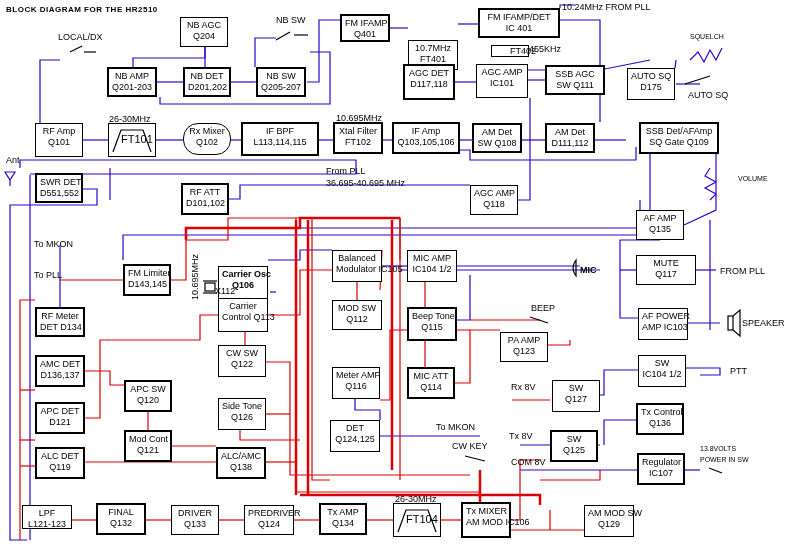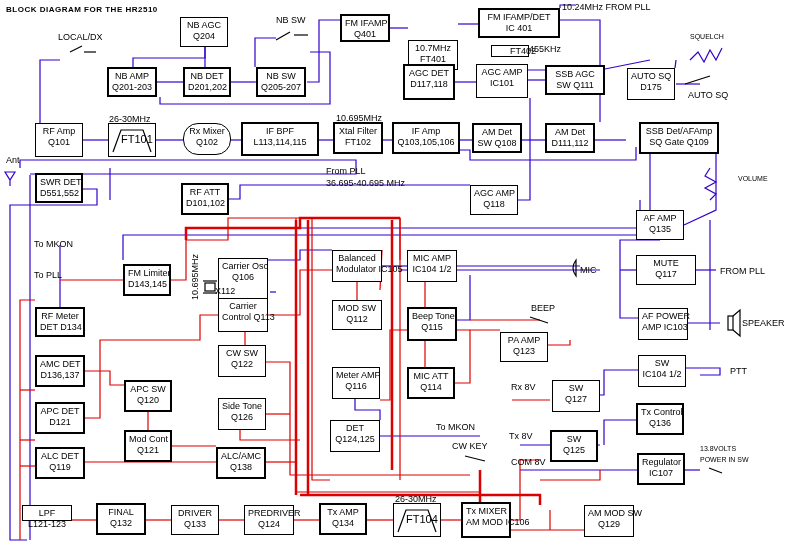--- a/index.html
+++ b/index.html
@@ -275,21 +275,21 @@
       <span class="l2">Q117</span>
     </div>
     <div class="blk" style="left: 638px; top: 308px; width: 50px; height: 32px;">
       <span class="l1">AF POWER</span>
       <span class="l2">AMP IC103</span>
     </div>
     <div class="blk thick" style="left: 123px; top: 264px; width: 48px; height: 32px;">
       <span class="l1">FM Limiter</span>
       <span class="l2">D143,145</span>
     </div>
-    <div class="blk" style="left: 218px; top: 258px; width: 50px; height: 43px;">
+    <div class="blk" style="left: 218px; top: 266px; width: 50px; height: 43px; font-weight: bold;">
       <span class="l1">Carrier Osc</span>
       <span class="l2">Q106</span>
     </div>
     <div class="blk" style="left: 218px; top: 298px; width: 50px; height: 34px;">
       <span class="l1">Carrier</span>
       <span class="l2">Control Q113</span>
     </div>
     <div class="blk" style="left: 332px; top: 250px; width: 50px; height: 32px;">
       <span class="l1">Balanced</span>
       <span class="l2">Modulator IC105</span>
@@ -371,21 +371,21 @@
       <span class="l2">Q119</span>
     </div>
     <div class="blk thick" style="left: 216px; top: 447px; width: 50px; height: 32px;">
       <span class="l1">ALC/AMC</span>
       <span class="l2">Q138</span>
     </div>
     <div class="blk thick" style="left: 637px; top: 453px; width: 48px; height: 32px;">
       <span class="l1">Regulator</span>
       <span class="l2">IC107</span>
     </div>
-    <div class="blk" style="left: 22px; top: 505px; width: 50px; height: 16px;">
+    <div class="blk" style="left: 22px; top: 505px; width: 50px; height: 24px;">
       <span class="l1">LPF</span>
       <span class="l2">L121-123</span>
     </div>
     <div class="blk thick" style="left: 96px; top: 503px; width: 50px; height: 32px;">
       <span class="l1">FINAL</span>
       <span class="l2">Q132</span>
     </div>
     <div class="blk" style="left: 171px; top: 505px; width: 48px; height: 30px;">
       <span class="l1">DRIVER</span>
       <span class="l2">Q133</span>
@@ -423,21 +423,21 @@
     <div class="lbl" style="left: 109px; top: 114px; font-size: 9px;">26-30MHz</div>
     <div class="lbl" style="left: 336px; top: 113px; font-size: 9px;">10.695MHz</div>
     <div class="lbl" style="left: 6px; top: 155px; font-size: 9px;">Ant</div>
     <div class="lbl" style="left: 326px; top: 166px; font-size: 9px;">From PLL</div>
     <div class="lbl" style="left: 326px; top: 178px; font-size: 9px;">36.695-40.695 MHz</div>
     <div class="lbl" style="left: 738px; top: 175px; font-size: 7px;">VOLUME</div>
     <div class="lbl" style="left: 34px; top: 239px; font-size: 9px;">To MKON</div>
     <div class="lbl" style="left: 34px; top: 270px; font-size: 9px;">To PLL</div>
     <div class="lbl" style="left: 215px; top: 286px; font-size: 9px;">X112</div>
     <div class="lbl" style="left: 190px; top: 300px; font-size: 9px; transform: rotate(-90deg); transform-origin: left top;">10.695MHz</div>
-    <div class="lbl" style="left: 580px; top: 265px; font-size: 9px;">MIC</div>
+    <div class="lbl" style="left: 580px; top: 265px; font-size: 9px; font-weight: bold;">MIC</div>
     <div class="lbl" style="left: 720px; top: 266px; font-size: 9px;">FROM PLL</div>
     <div class="lbl" style="left: 531px; top: 303px; font-size: 9px;">BEEP</div>
     <div class="lbl" style="left: 742px; top: 318px; font-size: 9px;">SPEAKER</div>
     <div class="lbl" style="left: 730px; top: 366px; font-size: 9px;">PTT</div>
     <div class="lbl" style="left: 511px; top: 382px; font-size: 9px;">Rx 8V</div>
     <div class="lbl" style="left: 509px; top: 431px; font-size: 9px;">Tx 8V</div>
     <div class="lbl" style="left: 511px; top: 457px; font-size: 9px;">COM 8V</div>
     <div class="lbl" style="left: 436px; top: 422px; font-size: 9px;">To MKON</div>
     <div class="lbl" style="left: 452px; top: 441px; font-size: 9px;">CW KEY</div>
     <div class="lbl" style="left: 700px; top: 445px; font-size: 7px;">13.8VOLTS</div>

